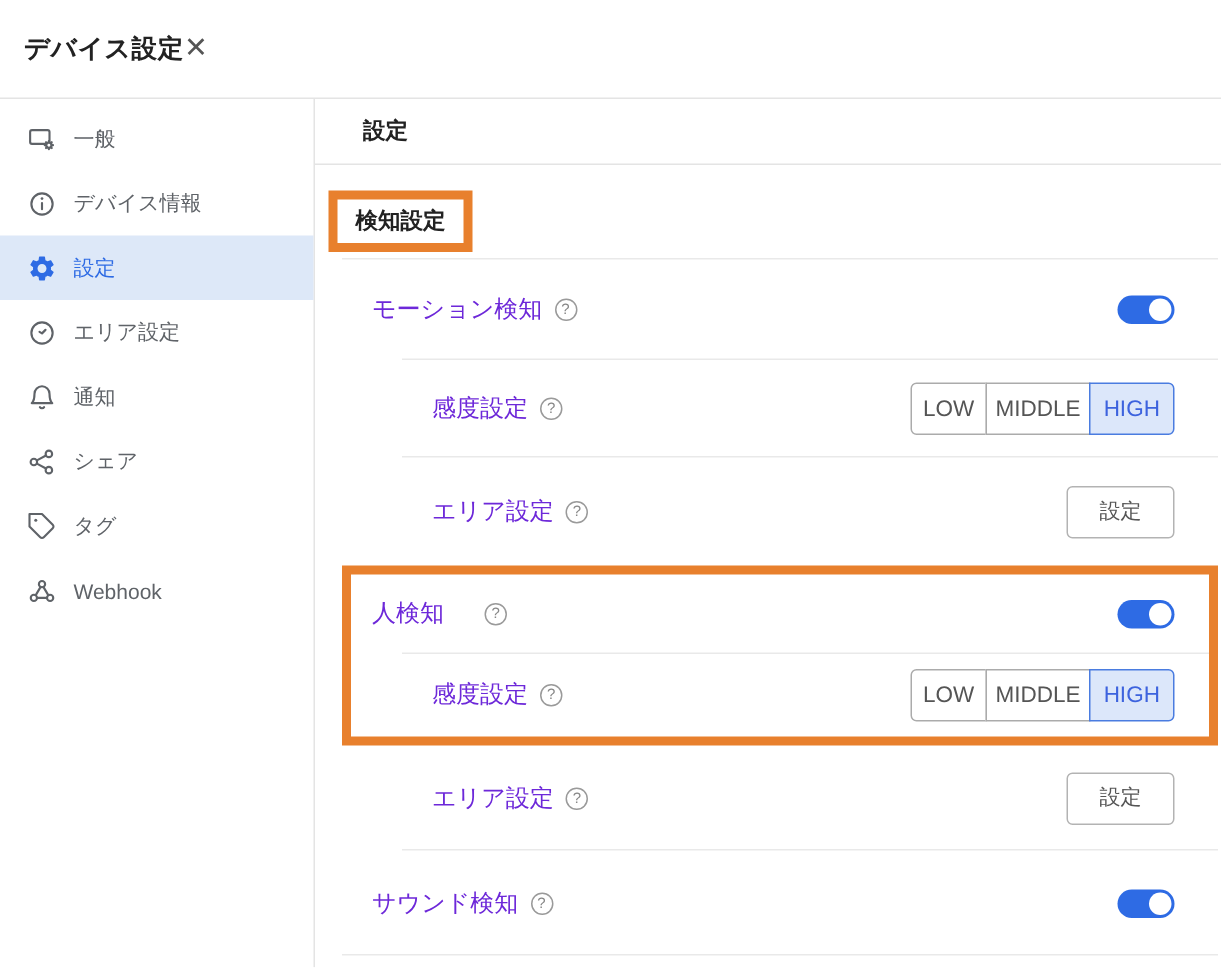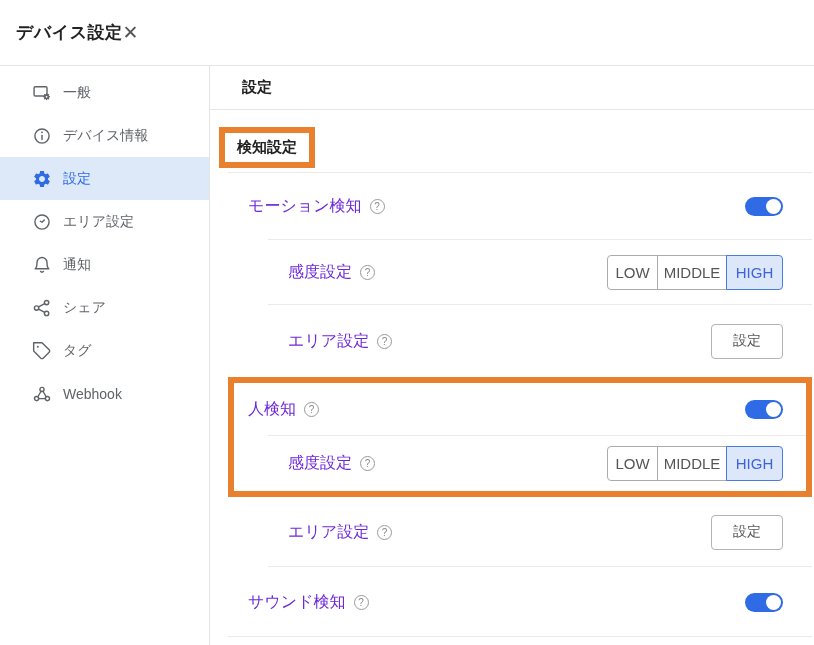--- a/index.html
+++ b/index.html
@@ -11,21 +11,21 @@
   .titlebar { height:66px; display:flex; align-items:center; 
               padding:0 18px 0 16px; border-bottom:1px solid #e4e4e4; }
   .titlebar h1 { font-size:17px; font-weight:bold; color:#222; letter-spacing:.5px; }
   .close-btn { border:none; background:none; font-size:19px; color:#555; cursor:pointer; line-height:1; font-weight:300; }
 
   
   .body { display:flex; height:579px; }
 
   
   .sidebar { width:210px; border-right:1px solid #e4e4e4; padding-top:5px; flex-shrink:0; }
-  .side-item { height:43px; display:flex; align-items:center; gap:11px; padding-left:32px;
+  .side-item { height:43px; display:flex; align-items:center; gap:11px; padding-left:18px;
                font-size:14px; color:#5f6368; cursor:pointer; }
   .side-item svg { width:20px; height:20px; flex-shrink:0; }
   .side-item.selected { background:#dde8f8; color:#2e6be4; }
 
   
   .main { flex:1; position:relative; }
   .main-header { height:44px; display:flex; align-items:center; padding-left:32px;
                  font-size:15px; font-weight:bold; color:#222; border-bottom:1px solid #e4e4e4; }
 
   .section-head { padding:17px 0 4px 9px; }
@@ -58,21 +58,21 @@
              font-size:14px; color:#555; cursor:pointer; font-family:inherit; }
 
   
   .row-motion { height:67px; padding:0 31px 0 38px; }
   .row-motion .divider { left:58px; }
   .row-sens1 { height:65px; padding:0 31px 0 78px; }
   .row-sens1 .divider { left:58px; }
   .row-area1 { height:72px; padding:0 31px 0 78px; }
 
   .hl-box-human { margin:0 2px 0 18px; border:6px solid #e8802d; background:#fff; }
-  .row-human { height:53px; padding:0 23px 0 14px; }
+  .row-human { height:53px; padding:0 23px 0 14px;gap:19px; }
   .row-human .divider { left:34px; right:0; }
   .row-sens2 { height:55px; padding:0 23px 0 54px; }
 
   .row-area2 { height:70px; padding:0 31px 0 78px; }
   .row-area2 .divider { left:58px; }
   .row-sound { height:70px; padding:0 31px 0 38px;align-items:center; }
   .row-sound .divider { left:18px; }
 </style>
 </head>
 <body>

